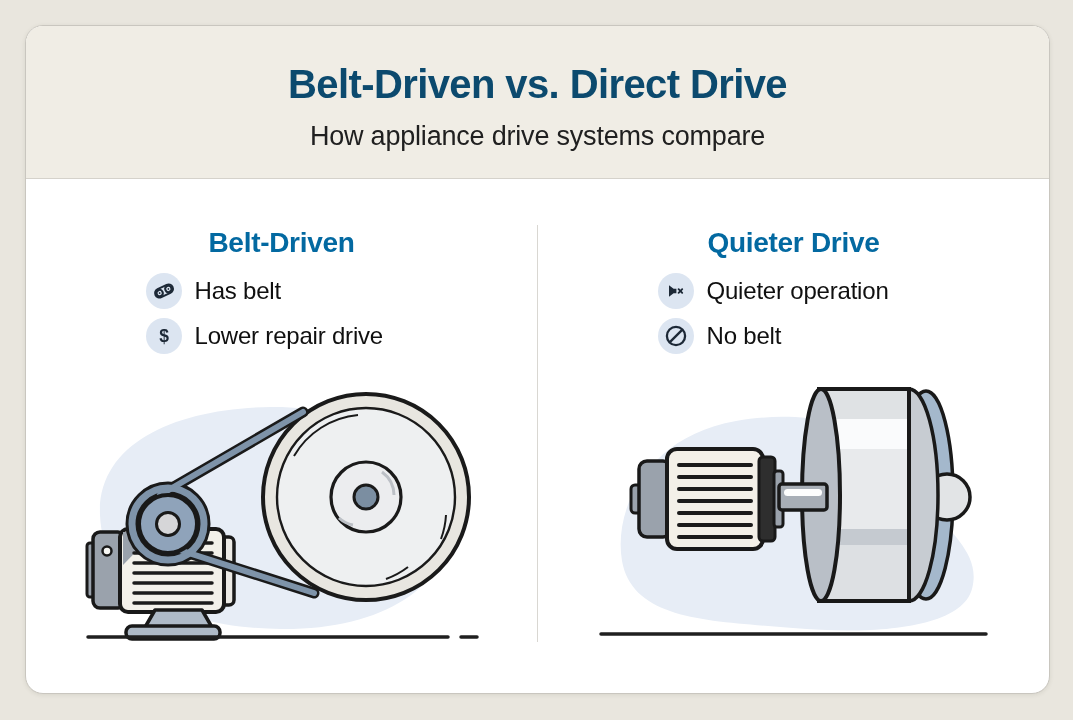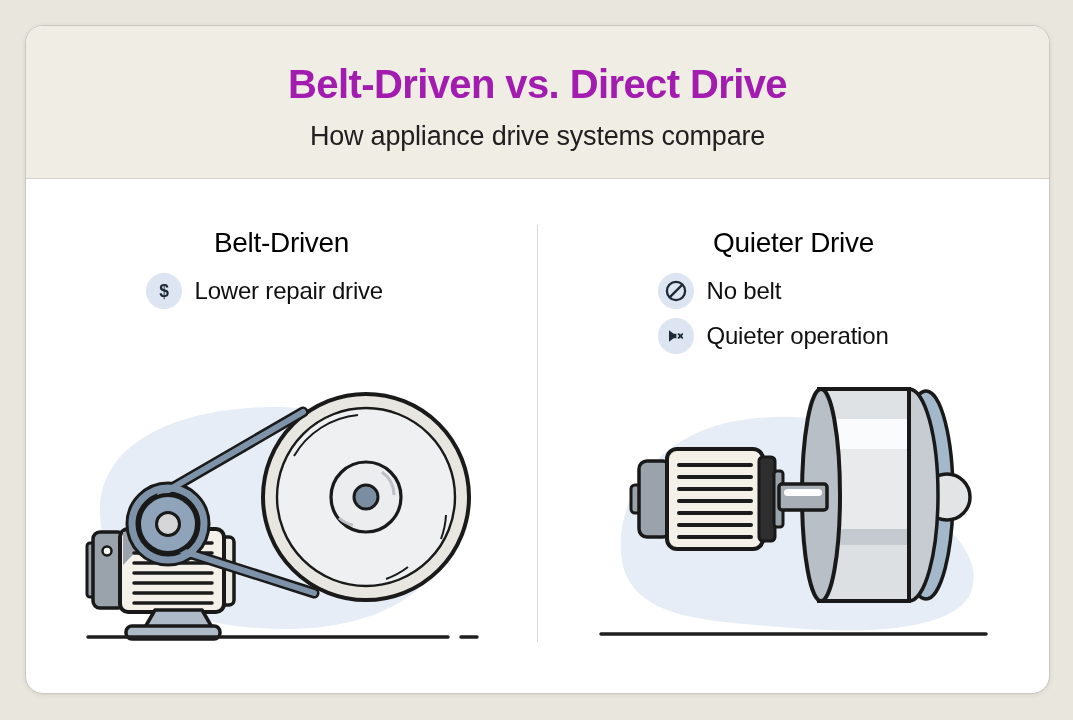--- a/index.html
+++ b/index.html
@@ -14,34 +14,34 @@
   .card{
     position:absolute;left:25px;top:25px;width:1023px;height:667px;
     background:#ffffff;border:1px solid #c9c6bf;border-radius:18px;
     box-shadow:0 1px 4px rgba(60,55,40,.10);overflow:hidden;
   }
   .card-header{
     height:153px;background:#f0ede5;border-bottom:1px solid #d5d2cb;
     text-align:center;box-sizing:border-box;padding-top:36px;
   }
   .title{
-    font-size:40px;font-weight:700;color:#a21caf;letter-spacing:-0.6px;line-height:1.1;
+    font-size:40px;font-weight:700;color:#0c4a6e;letter-spacing:-0.6px;line-height:1.1;
   }
   .subtitle{
     font-size:27px;font-weight:400;color:#202020;margin-top:15px;letter-spacing:-0.2px;
   }
   .card-body{
     position:relative;display:flex;height:513px;
   }
   .col{flex:1 1 0;position:relative;text-align:center;}
   .divider{
     width:1px;background:#d9d7d2;margin:46px 0 50px 0;flex:0 0 1px;
   }
   .col-heading{
-    margin-top:48px;font-size:28px;font-weight:400;color:#000000;letter-spacing:-0.3px;
+    margin-top:48px;font-size:28px;font-weight:700;color:#0369a1;letter-spacing:-0.3px;
   }
   .feature-list{
     width:272px;margin:14px auto 0 auto;text-align:left;
   }
   .feature-row{
     display:flex;align-items:center;gap:13px;height:36px;margin-bottom:9px;
   }
   .icon-chip{
     flex:0 0 36px;width:36px;height:36px;border-radius:50%;
     background:#dce5f1;display:flex;align-items:center;justify-content:center;
@@ -65,51 +65,65 @@
     </div>
 
     <div class="card-body">
 
       <div class="col">
         <div class="col-heading">Belt-Driven</div>
         <div class="feature-list">
           <div class="feature-row">
             <span class="icon-chip">
               <svg width="24" height="24" viewBox="0 0 24 24">
+                <g transform="rotate(-25 12 12)" fill="none" stroke="#1c2836" stroke-width="2">
+                  <rect x="2.6" y="7.6" width="18.8" height="8.8" rx="4.4"></rect>
+                  <circle cx="7.2" cy="12" r="3.1"></circle>
+                  <circle cx="16.8" cy="12" r="3.1"></circle>
+                  <circle cx="7.2" cy="12" r="0.9" fill="#1c2836" stroke="none"></circle>
+                  <circle cx="16.8" cy="12" r="0.9" fill="#1c2836" stroke="none"></circle>
+                </g>
+              </svg>
+            </span>
+            <span class="feature-label">Has belt</span>
+          </div>
+          <div class="feature-row">
+            <span class="icon-chip">
+              <svg width="24" height="24" viewBox="0 0 24 24">
                 <text x="12" y="18" text-anchor="middle" font-size="17.5" font-weight="600" font-family="Liberation Sans, sans-serif" fill="#1c2836">$</text>
               </svg>
             </span>
             <span class="feature-label">Lower repair drive</span>
           </div>
         </div>
       </div>
 
       <div class="divider"></div>
 
       <div class="col">
         <div class="col-heading">Quieter Drive</div>
         <div class="feature-list">
-          <div class="feature-row">
-            <span class="icon-chip">
-              <svg width="26" height="26" viewBox="0 0 24 24">
-                <circle cx="12" cy="12" r="8.4" fill="none" stroke="#1c2836" stroke-width="2.1"></circle>
-                <line x1="6.6" y1="17.4" x2="17.4" y2="6.6" stroke="#1c2836" stroke-width="2.1"></line>
-              </svg>
-            </span>
-            <span class="feature-label">No belt</span>
-          </div>
           <div class="feature-row">
             <span class="icon-chip">
               <svg width="24" height="24" viewBox="0 0 24 24">
                 <path d="M5,6.2 L9.6,9.8 L12.4,9.8 L12.4,14.2 L9.6,14.2 L5,17.8 Z" fill="#1c2836"></path>
                 <line x1="14.6" y1="10.2" x2="18.2" y2="13.8" stroke="#1c2836" stroke-width="1.9" stroke-linecap="round"></line>
                 <line x1="18.2" y1="10.2" x2="14.6" y2="13.8" stroke="#1c2836" stroke-width="1.9" stroke-linecap="round"></line>
               </svg>
             </span>
             <span class="feature-label">Quieter operation</span>
+          </div>
+          <div class="feature-row">
+            <span class="icon-chip">
+              <svg width="26" height="26" viewBox="0 0 24 24">
+                <circle cx="12" cy="12" r="8.4" fill="none" stroke="#1c2836" stroke-width="2.1"></circle>
+                <line x1="6.6" y1="17.4" x2="17.4" y2="6.6" stroke="#1c2836" stroke-width="2.1"></line>
+              </svg>
+            </span>
+            <span class="feature-label">No belt</span>
           </div>
         </div>
       </div>
 
       <svg class="illo illo-left" width="460" height="268" viewBox="0 0 460 268" role="img" aria-label="Motor with small pulley driving a large wheel via a belt">
         <path d="M 215,28 C 302,27 386,68 393,138 C 399,204 330,251 225,250 C 128,249 47,214 44,136 C 41,63 122,29 215,28 Z" fill="#e7edf6"></path>
 
         <g>
           <circle cx="310" cy="118" r="103" fill="#e8e6e0" stroke="#1a1a1a" stroke-width="4"></circle>
           <circle cx="310" cy="118" r="89" fill="#eef0f1" stroke="#1a1a1a" stroke-width="2.4"></circle>

